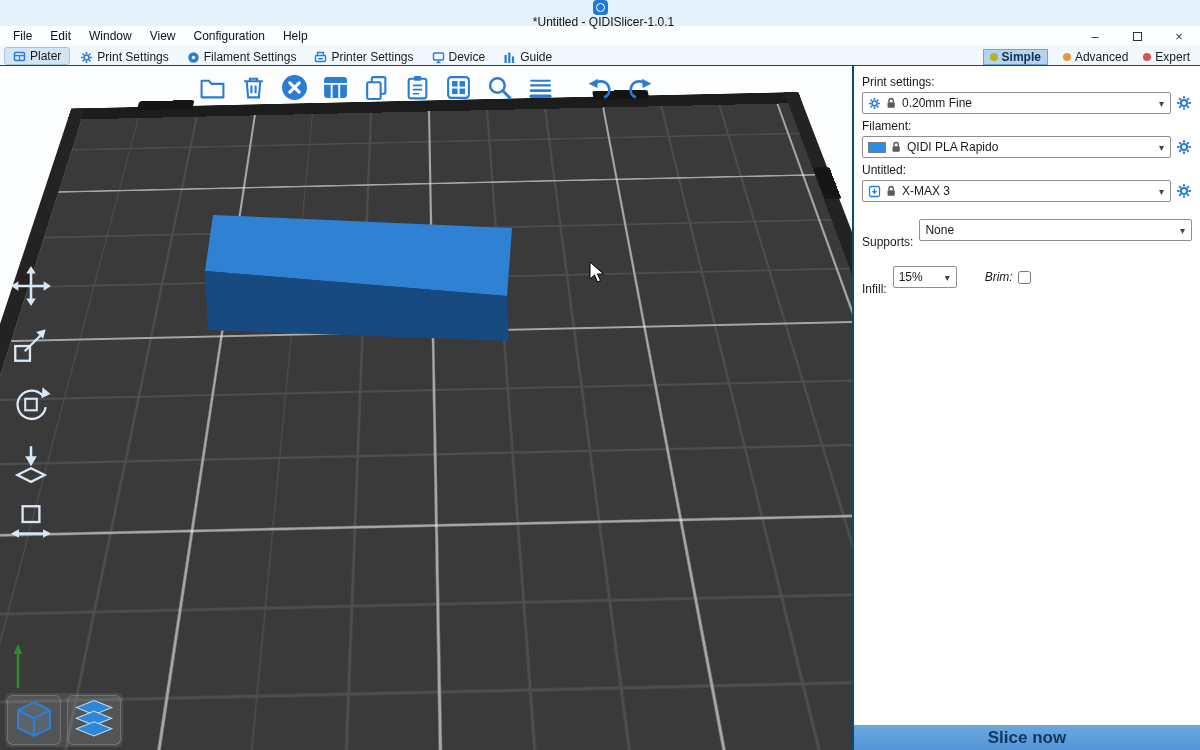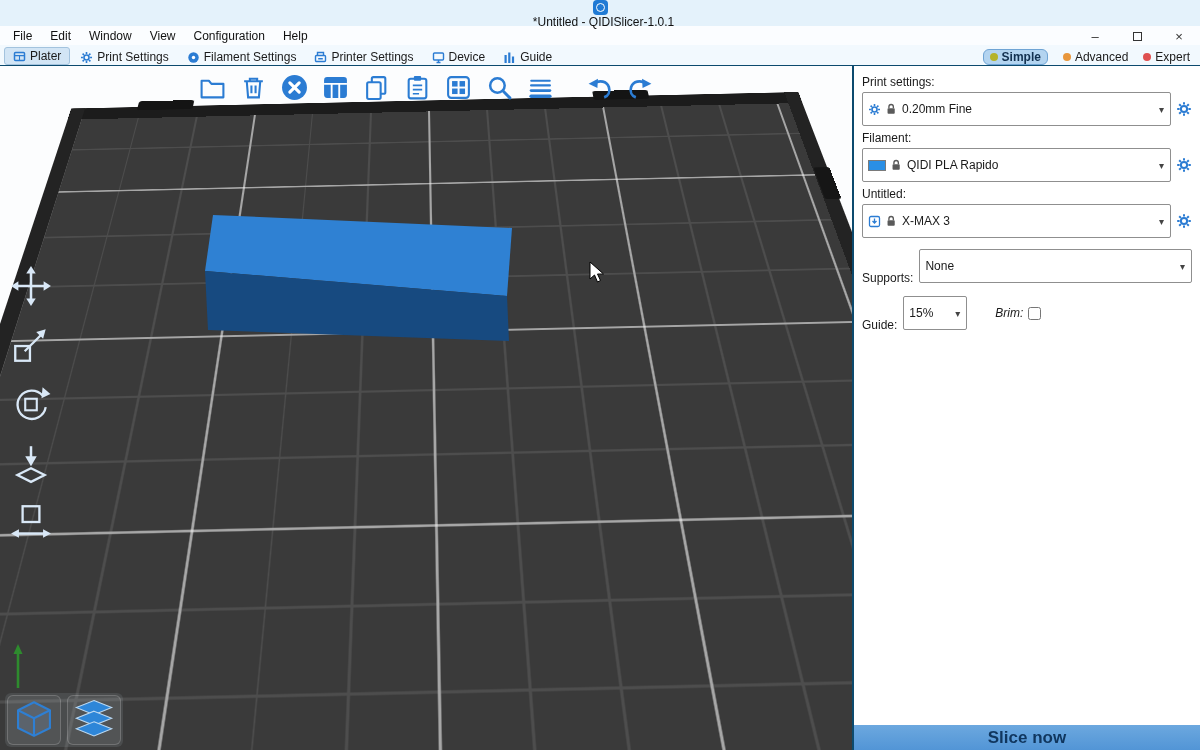--- a/index.html
+++ b/index.html
@@ -20,21 +20,21 @@
   .menu-item { padding:0 9px; font-size:12px; color:#111; }
 
   
   .tabbar { height:21px; background:#f2f9fe; border-bottom:1px solid #0c4a6e; display:flex; align-items:flex-end; padding-left:4px; }
   .tab { display:flex; align-items:center; gap:4px; padding:1px 8px; margin-right:2px; font-size:12px; border-radius:3px; }
   .tab.active { background:#d2e5f5; border:1px solid #a3c3de; }
   .tab .ticon { width:13px; height:13px; display:inline-flex; }
   .modes { margin-left:auto; display:flex; align-items:center; gap:15px; padding-right:10px; }
   .mode { display:flex; align-items:center; gap:4px; font-size:12px; }
   .mode .dot { width:8px; height:8px; border-radius:50%; display:inline-block; }
-  .mode.selected { background:#b3d4f0; border:1px solid #6fa4d4; border-radius:6px; padding:0 6px; font-weight:bold; color:#12304f; }
+  .mode.selected { background:#b3d4f0; border:1px solid #6fa4d4; border-radius:0; padding:0 6px; font-weight:bold; color:#12304f; }
 
   
   .viewport { position:absolute; left:0; top:66px; width:852px; height:684px; background:#fcfdfe; overflow:hidden; }
   .bed-wrap { position:absolute; inset:0; overflow:hidden; perspective:1150px; perspective-origin:435px 90px; }
   .bed { position:absolute; left:80px; top:44px; width:710px; height:1150px;
          transform-origin:50% 0; transform:rotate(-1.3deg) rotateX(47deg);
          background-color:#3a3a3a;
          background-image:
            repeating-linear-gradient(0deg, rgba(255,255,255,0.5) 0 2px, transparent 2px 174px),
            repeating-linear-gradient(90deg, rgba(255,255,255,0.5) 0 2px, transparent 2px 174px),
@@ -61,21 +61,21 @@
 
   
   .view-buttons { position:absolute; left:5px; bottom:3px; display:flex; gap:6px; background:rgba(220,235,248,0.10); border-radius:6px; padding:2px; }
   .vbtn { width:54px; height:50px; display:flex; align-items:center; justify-content:center; border:1px solid rgba(255,255,255,0.18); border-radius:6px; background:rgba(255,255,255,0.05); }
   .vbtn svg { width:46px; height:44px; }
 
   
   .sidebar { position:absolute; left:852px; top:66px; width:348px; height:684px; background:#fff; border-left:2px solid #0c4a6e; padding:6px 8px; }
   .sb-label { font-size:12px; margin:3px 0 3px; }
   .combo-row { display:flex; align-items:center; gap:5px; margin-bottom:5px; }
-  .combo { flex:1; height:34px; border:1px solid #8f8f8f; border-radius:2px; background:#fff; display:flex; align-items:center; gap:5px; padding:0 4px 0 5px; font-size:12px; overflow:hidden; }
+  .combo { flex:1; height:22px; border:1px solid #8f8f8f; border-radius:2px; background:#fff; display:flex; align-items:center; gap:5px; padding:0 4px 0 5px; font-size:12px; overflow:hidden; }
   .combo .chev { margin-left:auto; font-size:10px; color:#444; padding-right:2px; }
   .swatch { width:18px; height:11px; background:#2a8fe5; border:1px solid #7a7a7a; flex:0 0 auto; }
   .gear-btn { width:16px; height:16px; color:#2b7cd3; flex:0 0 auto; display:flex; }
   .gear-btn svg { width:16px; height:16px; }
   .ico13 { width:13px; height:13px; flex:0 0 auto; display:inline-flex; }
   .ico11 { width:11px; height:12px; flex:0 0 auto; display:inline-flex; }
   .row { display:flex; align-items:center; margin-top:9px; }
   .row .sb-inline-label { margin-right:6px;margin-top:24px; }
   .combo.supports { flex:1; }
   .combo.infill { flex:0 0 64px; }
@@ -451,21 +451,21 @@
 
   <div class="row">
     <span class="sb-inline-label">Supports:</span>
     <div class="combo supports">
       <span>None</span>
       <span class="chev">▾</span>
     </div>
   </div>
 
   <div class="row">
-    <span class="sb-inline-label">Guide:</span>
+    <span class="sb-inline-label">Infill:</span>
     <div class="combo infill">
       <span>15%</span>
       <span class="chev">▾</span>
     </div>
     <span class="brim-label">Brim:</span>
     <input type="checkbox" class="brim-check" style="">
   </div>
 
   <button class="slice-btn">Slice now</button>
 </div>

